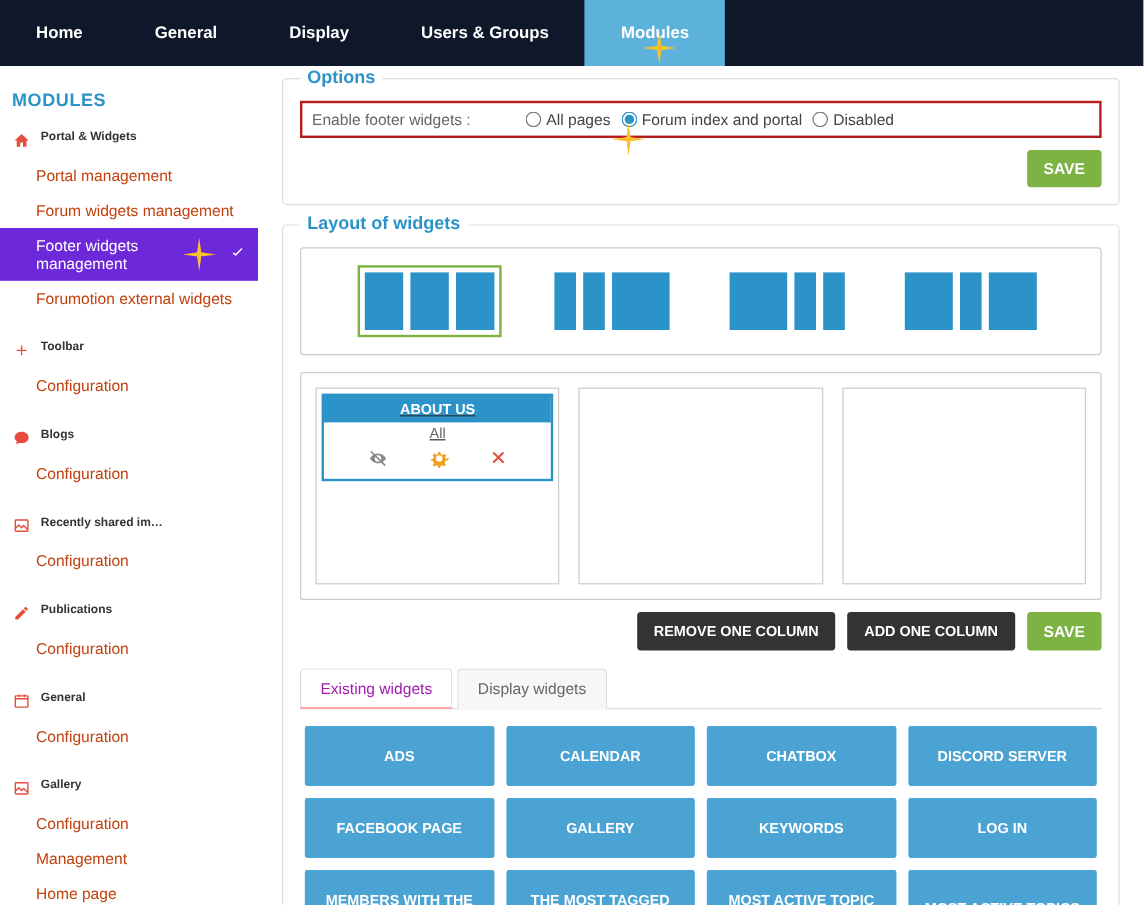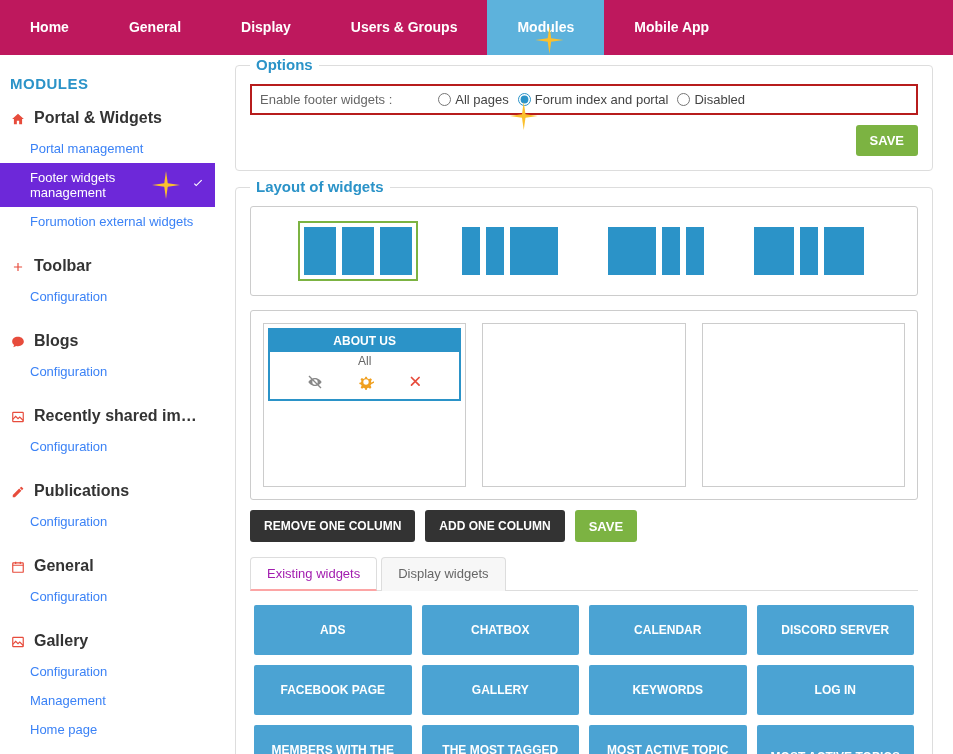--- a/index.html
+++ b/index.html
@@ -1,54 +1,54 @@
 <!DOCTYPE html>
 <html><head>
 <meta charset="utf-8">
 <style>
 * { box-sizing: border-box; margin: 0; padding: 0; }
 body { font-family: Arial, Helvetica, sans-serif; font-size: 13px; background: #fff; color: #333; width: 953px; }
-.topnav { display: flex; background: #be185d; height: 55px; }
+.topnav { display: flex; background: #0f172a; height: 55px; }
 .topnav-item { flex: 0 0 auto; padding: 0 30px; color: #fff; font-weight: bold; font-size: 14px; line-height: 55px; cursor: pointer; position: relative; }
 .topnav-item.active { background: #5db2dc; }
 .cursor-spark { position: absolute; pointer-events: none; }
 .spark { width: 28px; height: 28px; position: relative; }
 .spark::before, .spark::after { content: ""; position: absolute; background: #fbc02d; }
 .spark::before { left: 12px; top: 0; width: 4px; height: 28px; clip-path: polygon(50% 0, 100% 50%, 50% 100%, 0 50%); }
 .spark::after { left: 0; top: 12px; width: 28px; height: 4px; clip-path: polygon(0 50%, 50% 0, 100% 50%, 50% 100%); }
 .cursor-arrow { width: 0; height: 0; position: absolute; }
 .content-wrap { display: flex; }
 .sidebar { width: 215px; flex: 0 0 215px; padding: 10px 0; }
 .sidebar-title { color: #2b93c8; font-weight: bold; font-size: 15px; padding: 10px 10px 10px 10px; letter-spacing: 0.5px; }
 .side-section { margin-bottom: 14px; }
-.side-head { font-weight: bold; font-size: 16px; padding: 7px 10px; color: #333; display: flex; align-items: flex-end; gap: 8px; cursor: pointer; }
+.side-head { font-weight: bold; font-size: 10px; padding: 7px 10px; color: #333; display: flex; align-items: flex-start; gap: 8px; cursor: pointer; }
 .side-icon { width: 16px; height: 16px; display: inline-flex; align-items: center; justify-content: center; color: #e74c3c; }
-.side-item { padding: 7px 10px 7px 30px; color: #3b82f6; font-size: 13px; cursor: pointer; display: flex; justify-content: space-between; align-items: center; }
+.side-item { padding: 7px 10px 7px 30px; color: #c2410c; font-size: 13px; cursor: pointer; display: flex; justify-content: space-between; align-items: center; }
 .side-item.active { background: #6d28d9; color: #fff; }
 .main { flex: 1; padding: 10px 20px; }
 .panel { border: 1px solid #ddd; border-radius: 4px; margin-bottom: 16px; position: relative; }
 .panel-title { position: absolute; top: -10px; left: 14px; background: #fff; padding: 0 6px; color: #2b93c8; font-size: 15px; font-weight: bold; }
 .panel-body { padding: 18px 14px 14px; }
 .options-row { border: 2px solid #b71c1c; padding: 6px 8px; display: flex; align-items: center; gap: 6px; position: relative; }
 .options-label { color: #666; margin-right: 40px; }
 .radio-group { display: flex; gap: 9px; align-items: center; }
 .radio-item { display: flex; align-items: center; gap: 4px; color: #444; }
 .save-btn { background: #7cb342; color: #fff; border: none; padding: 8px 14px; font-weight: bold; border-radius: 3px; cursor: pointer; font-size: 13px; }
 .save-row { text-align: right; margin-top: 10px; }
 .layout-presets { border: 1px solid #ccc; border-radius: 3px; padding: 14px; display: flex; gap: 38px; justify-content: center; margin-bottom: 14px; }
 .preset { display: flex; gap: 6px; padding: 4px; border: 2px solid transparent; cursor: pointer; }
 .preset.selected { border-color: #7cb342; }
 .preset-col { background: #2b93c8; height: 48px; }
 .widget-zones { border: 1px solid #ccc; border-radius: 3px; padding: 12px; display: flex; gap: 16px; min-height: 190px; }
-.zone { flex: 1; border: 1px solid #ccc; background: #fff; }
+.zone { flex: 1; border: 1px solid #ccc; background: #fff; text-decoration: underline; }
 .widget-card { border: 2px solid #2b93c8; margin: 4px; }
 .widget-card-head { background: #2b93c8; color: #fff; text-align: center; font-weight: bold; padding: 4px; font-size: 12px; }
 .widget-card-sub { text-align: center; color: #666; padding: 2px; font-size: 12px; }
 .widget-card-icons { display: flex; justify-content: space-around; padding: 4px 20px 6px; }
-.col-actions { display: flex; justify-content: flex-start; gap: 10px; margin-top: 10px; }
+.col-actions { display: flex; justify-content: flex-end; gap: 10px; margin-top: 10px; }
 .btn-dark { background: #333; color: #fff; border: none; padding: 9px 14px; font-weight: bold; font-size: 12px; border-radius: 3px; cursor: pointer; }
 .tabs { display: flex; border-bottom: 1px solid #ddd; margin-top: 14px; }
 .tab { padding: 8px 16px; border: 1px solid #ddd; border-bottom: none; border-radius: 4px 4px 0 0; margin-right: 4px; cursor: pointer; font-size: 13px; color: #666; background: #f7f7f7; position: relative; top: 1px; }
 .tab.active { background: #fff; color: #a21caf; border-bottom: 2px solid #fca5a5; }
 .widget-grid { display: grid; grid-template-columns: repeat(4, 1fr); gap: 10px; padding: 14px 4px 0; }
 .widget-tile { background: #4ba3d3; color: #fff; text-align: center; font-weight: bold; font-size: 12px; padding: 18px 8px; border-radius: 2px; cursor: pointer; min-height: 50px; display: flex; align-items: center; justify-content: center; }
 input[type=radio] { accent-color: #2b93c8; cursor: pointer; }
 </style>
 </head>
 <body>
@@ -60,38 +60,38 @@
   <div class="topnav-item">Users &amp; Groups</div>
   <div class="topnav-item active" style="position:relative;">
     <span>Modules</span>
     <div class="cursor-spark" style="left:48px; top:26px;">
       <div class="spark"></div>
       <svg class="cursor-arrow" style="left:14px; top:14px;" width="16" height="20" viewBox="0 0 16 20">
           <path d="M0 0 L0 14 L4 11 L7 18 L10 17 L7 10 L12 10 Z" fill="#fff" stroke="#333" stroke-width="1"></path>
         </svg>
     </div>
   </div>
-  <div class="topnav-item">Mobile App</div>
 </div>
 
 <div class="content-wrap">
 
   <div class="sidebar">
     <div class="sidebar-title">MODULES</div>
 
     <div class="side-section">
       <div class="side-head">
         <span class="side-icon">
             <svg width="14" height="14" viewBox="0 0 24 24" fill="#e74c3c">
               <path d="M12 3l10 9h-3v9h-5v-6h-4v6H5v-9H2z"></path>
             </svg>
           </span>
         <span>Portal &amp; Widgets</span>
       </div>
       <div class="side-item">Portal management</div>
+      <div class="side-item">Forum widgets management</div>
       <div class="side-item active" style="position:relative;">
         <span>Footer widgets management</span>
         <span><svg width="14" height="14" viewBox="0 0 24 24" fill="#fff">
               <path d="M9 16l-4-4 1.4-1.4L9 13.2l8.6-8.6L19 6z"></path>
             </svg></span>
         <div class="cursor-spark" style="left:152px; top:8px;">
           <div class="spark"></div>
           <svg class="cursor-arrow" style="left:14px; top:14px;" width="16" height="20" viewBox="0 0 16 20">
               <path d="M0 0 L0 14 L4 11 L7 18 L10 17 L7 10 L12 10 Z" fill="#fff" stroke="#333" stroke-width="1"></path>
             </svg>
@@ -266,22 +266,22 @@
           <button class="save-btn">SAVE</button>
         </div>
 
         <div class="tabs">
           <div class="tab active">Existing widgets</div>
           <div class="tab">Display widgets</div>
         </div>
 
         <div class="widget-grid">
           <div class="widget-tile">ADS</div>
+          <div class="widget-tile">CALENDAR</div>
           <div class="widget-tile">CHATBOX</div>
-          <div class="widget-tile">CALENDAR</div>
           <div class="widget-tile">DISCORD SERVER</div>
           <div class="widget-tile">FACEBOOK PAGE</div>
           <div class="widget-tile">GALLERY</div>
           <div class="widget-tile">KEYWORDS</div>
           <div class="widget-tile">LOG IN</div>
           <div class="widget-tile">MEMBERS WITH THE MOST POINTS</div>
           <div class="widget-tile">THE MOST TAGGED MEMBERS</div>
           <div class="widget-tile">MOST ACTIVE TOPIC STARTERS</div>
           <div class="widget-tile">MOST ACTIVE TOPICS</div>
         </div>

